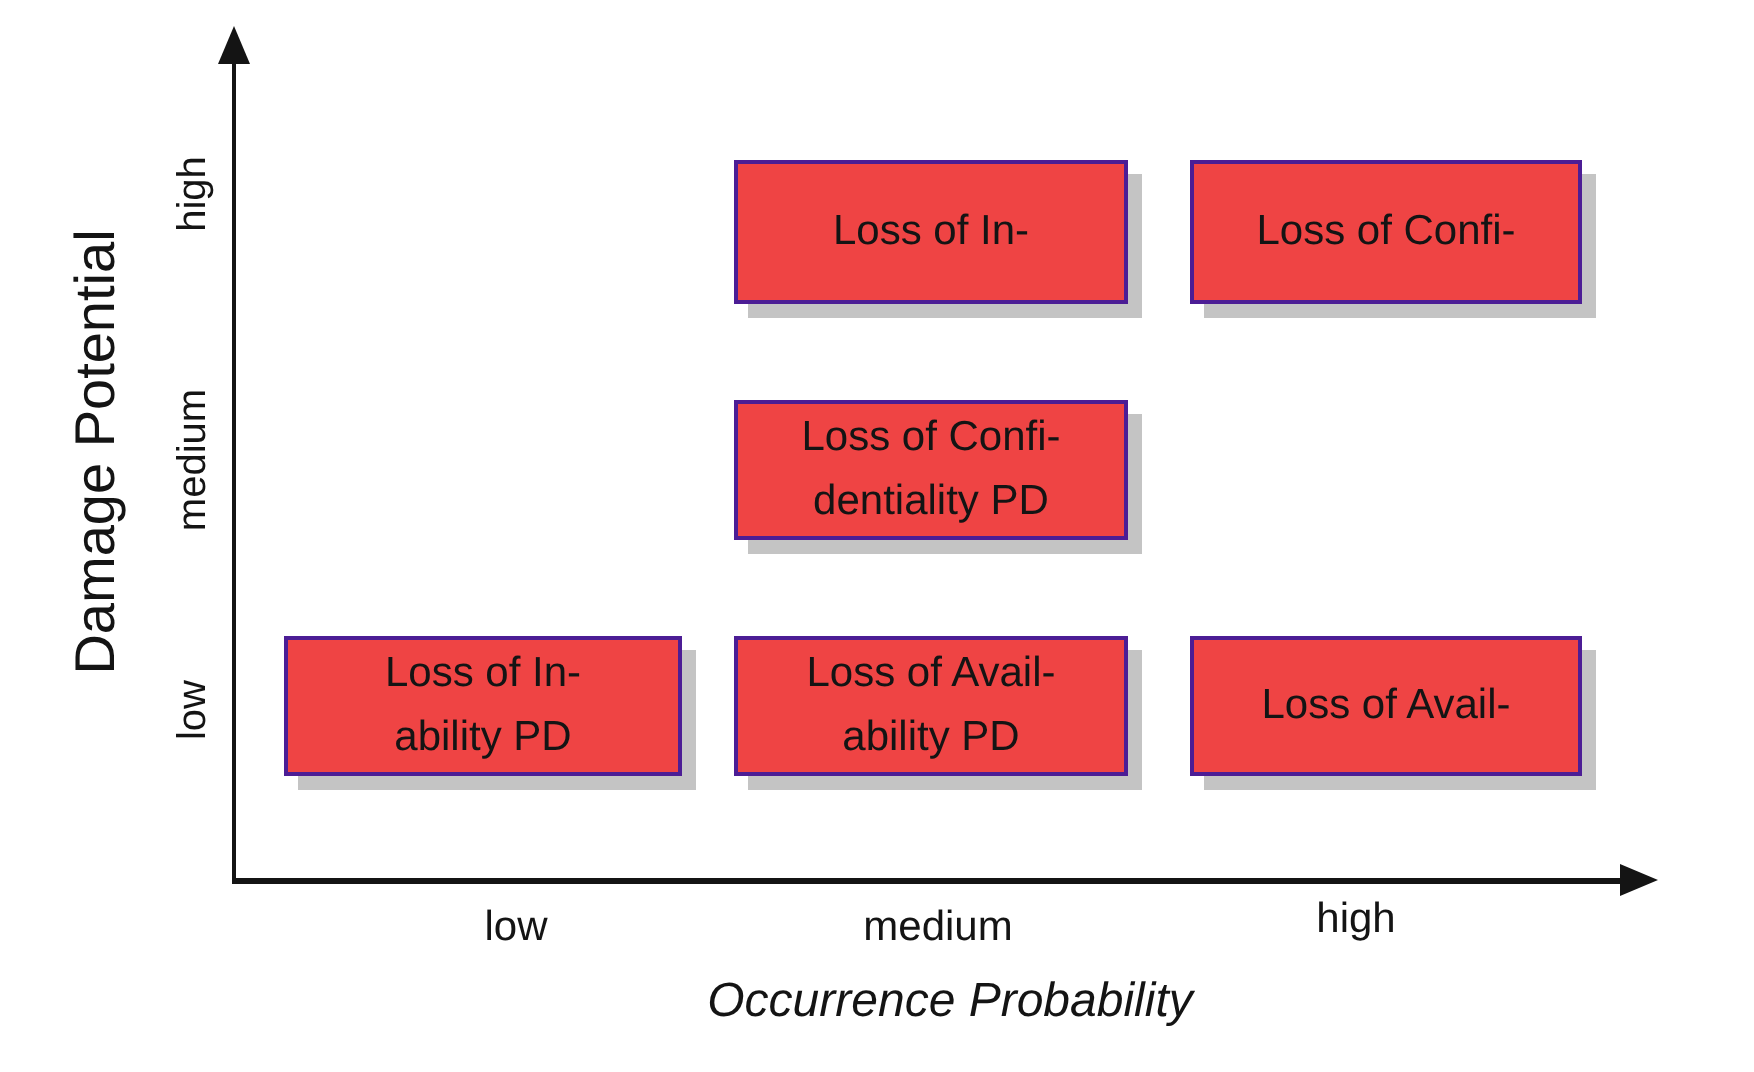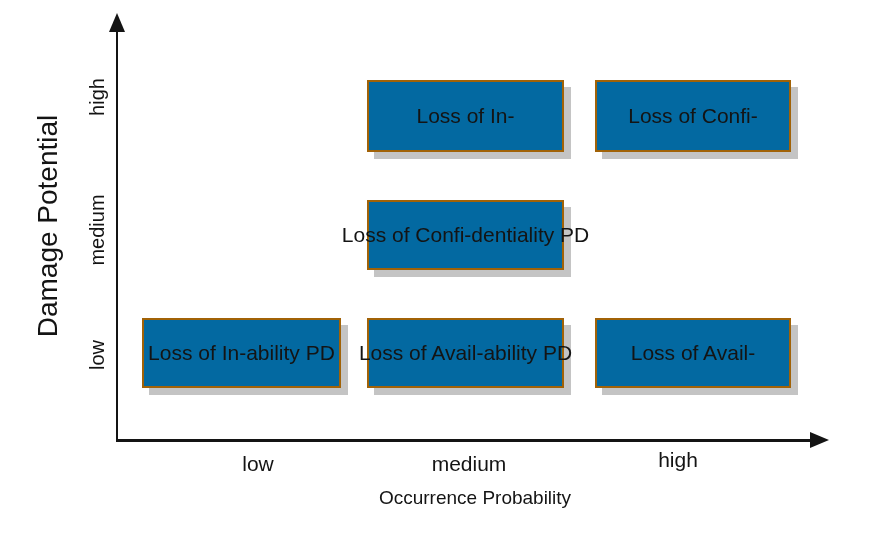--- a/index.html
+++ b/index.html
@@ -14,45 +14,45 @@
   
   .y-axis-line{position:absolute;left:116px;top:22px;width:2px;height:419px;background:#141414;}
   .x-axis-line{position:absolute;left:116px;top:439px;width:696px;height:3px;background:#141414;}
   .y-arrow{position:absolute;left:109px;top:13px;width:0;height:0;
     border-left:8px solid transparent;border-right:8px solid transparent;border-bottom:19px solid #141414;}
   .x-arrow{position:absolute;left:810px;top:432px;width:0;height:0;
     border-top:8px solid transparent;border-bottom:8px solid transparent;border-left:19px solid #141414;}
   
   .node{
     position:absolute;
-    background:#0369a1;
-    border:2px solid #a16207;
+    background:#ef4444;
+    border:2px solid #4c1d95;
     box-shadow:7px 7px 0 0 #c4c4c4;
-    display:flex;align-items:center;justify-content:center;
+    display:flex;flex-direction:column;align-items:center;justify-content:center;
     font-size:21px;line-height:32px;text-align:center;white-space:nowrap;
     box-sizing:border-box;
   }
   .node-int-tcd {left:367px;top:80px; width:197px;height:72px;}
   .node-conf-tcd{left:595px;top:80px; width:196px;height:72px;}
   .node-conf-pd {left:367px;top:200px;width:197px;height:70px;}
   .node-int-pd  {left:142px;top:318px;width:199px;height:70px;}
   .node-avail-pd{left:367px;top:318px;width:197px;height:70px;}
   .node-avail-tcd{left:595px;top:318px;width:196px;height:70px;}
   
   .x-tick{position:absolute;transform:translate(-50%,0);font-size:21px;white-space:nowrap;}
   .x-tick-low{left:258px;top:452px;}
   .x-tick-medium{left:469px;top:452px;}
   .x-tick-high{left:678px;top:448px;}
   .y-tick{position:absolute;transform:translate(-50%,-50%) rotate(-90deg);font-size:20px;white-space:nowrap;}
   .y-tick-high{left:97px;top:97px;}
   .y-tick-medium{left:97px;top:230px;}
   .y-tick-low{left:97px;top:355px;}
   
   .x-title{position:absolute;left:475px;top:487px;transform:translate(-50%,0);
-    font-size:19px;white-space:nowrap;}
+    font-size:24px;white-space:nowrap;font-style:italic;}
   .y-title{position:absolute;left:48px;top:226px;transform:translate(-50%,-50%) rotate(-90deg);
     font-size:28px;white-space:nowrap;}
 </style>
 </head>
 <body>
 
 <div class="figure">
 
   <div class="y-axis-line"></div>
   <div class="y-arrow"></div>

